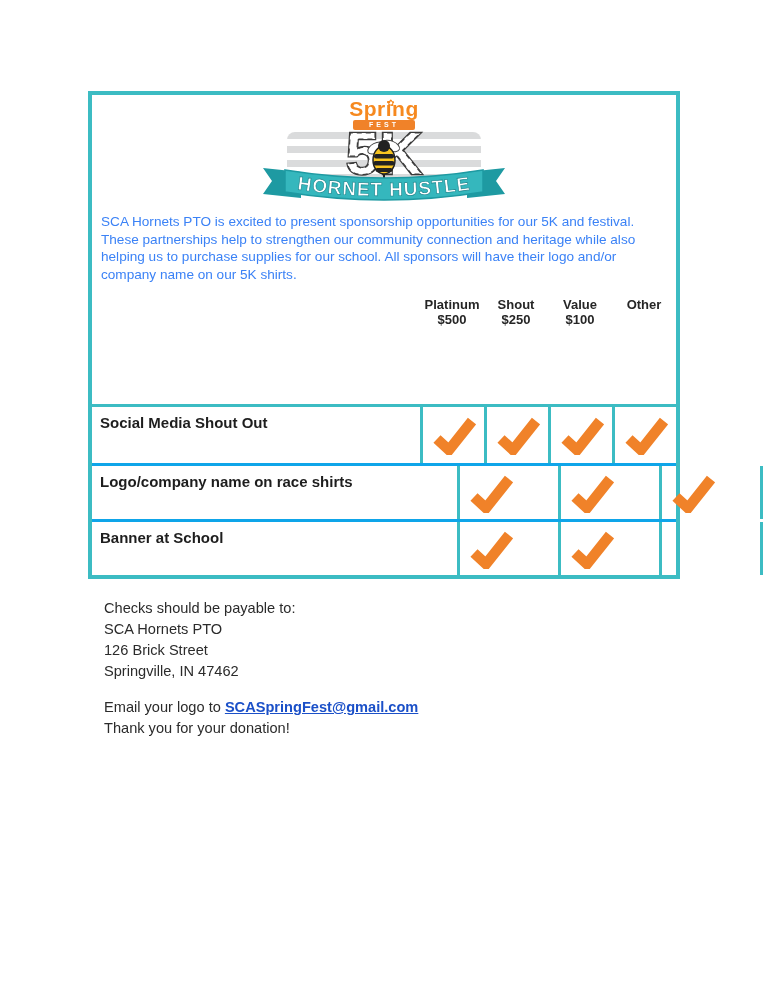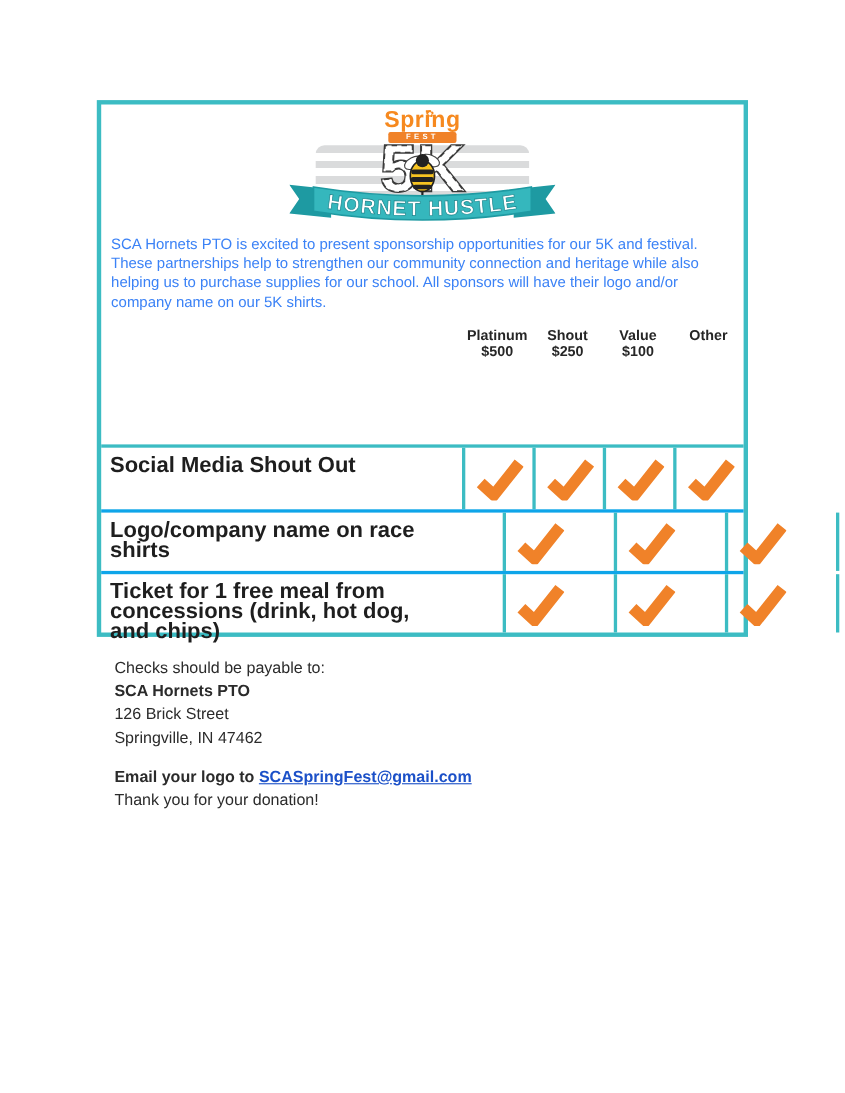--- a/index.html
+++ b/index.html
@@ -41,29 +41,29 @@
   
   .tier-headers { flex:none; display:flex; margin-top:14px; }
   .tier-spacer { width:328px; flex:none; }
   .tier-cell { width:64px; flex:none; text-align:center; font-weight:bold; font-size:13px; line-height:15px; }
 
   
   .grid { margin-top:auto; border-top:3px solid #3cbcc3; display:flex; flex-direction:column; flex:none; }
   .grid-row { display:flex; height:56px; }
   .grid-row + .grid-row { border-top:3px solid #0ea5e9;gap:37px; }
   .label-cell { width:328px; flex:none; padding:7px 8px 0 8px; font-weight:bold;
-    font-size:20px; line-height:18px; color:#1e1e1e; }
+    font-size:15px; line-height:18px; color:#1e1e1e; }
   .check-cell { width:64px; flex:none; border-left:3px solid #3cbcc3;
     display:flex; align-items:center; justify-content:center; }
   .check-cell .check-icon { display:none; }
   .check-cell.checked .check-icon { display:block; }
 
   
   .footer { position:absolute; left:104px; top:598px; font-size:14.6px; line-height:21px; color:#2b2b2b; }
-  .bold { font-weight:bold; }
+  .bold { font-weight:normal; }
   .email-line { margin-top:15px; }
   .email-link { color:#1b50c8; font-weight:bold; text-decoration:underline; }
 </style>
 </head>
 <body>
 
 <div class="page">
 
   <div class="sponsor-box">
 
@@ -158,40 +158,36 @@
             </svg>
           </div>
         <div class="check-cell checked">
             <svg class="check-icon" width="44" height="40" viewBox="0 0 44 40">
               <path d="M5 24 L17 35 L40 6" fill="none" stroke="#f08229" stroke-width="10.5" stroke-linejoin="miter"></path>
             </svg>
           </div>
         <div class="check-cell"></div>
       </div>
 
+
       <div class="grid-row">
-        <div class="label-cell">Ticket for 1 free meal from concessions (drink, hot dog, and chips)</div>
-        <div class="check-cell checked">
-            <svg class="check-icon" width="44" height="40" viewBox="0 0 44 40">
-              <path d="M5 24 L17 35 L40 6" fill="none" stroke="#f08229" stroke-width="10.5" stroke-linejoin="miter"></path>
-            </svg>
-          </div>
+        <div class="label-cell">Banner at School</div>
         <div class="check-cell checked">
             <svg class="check-icon" width="44" height="40" viewBox="0 0 44 40">
               <path d="M5 24 L17 35 L40 6" fill="none" stroke="#f08229" stroke-width="10.5" stroke-linejoin="miter"></path>
             </svg>
           </div>
         <div class="check-cell checked">
             <svg class="check-icon" width="44" height="40" viewBox="0 0 44 40">
               <path d="M5 24 L17 35 L40 6" fill="none" stroke="#f08229" stroke-width="10.5" stroke-linejoin="miter"></path>
             </svg>
           </div>
         <div class="check-cell"></div>
+        <div class="check-cell"></div>
       </div>
-
 
     </div>
   </div>
 
   <div class="footer">
     <div>Checks should be payable to:</div>
     <div class="bold">SCA Hornets PTO</div>
     <div>126 Brick Street</div>
     <div>Springville, IN 47462</div>
     <div class="email-line"><span class="bold">Email your logo to </span><a class="email-link" href="#">SCASpringFest@gmail.com</a></div>

